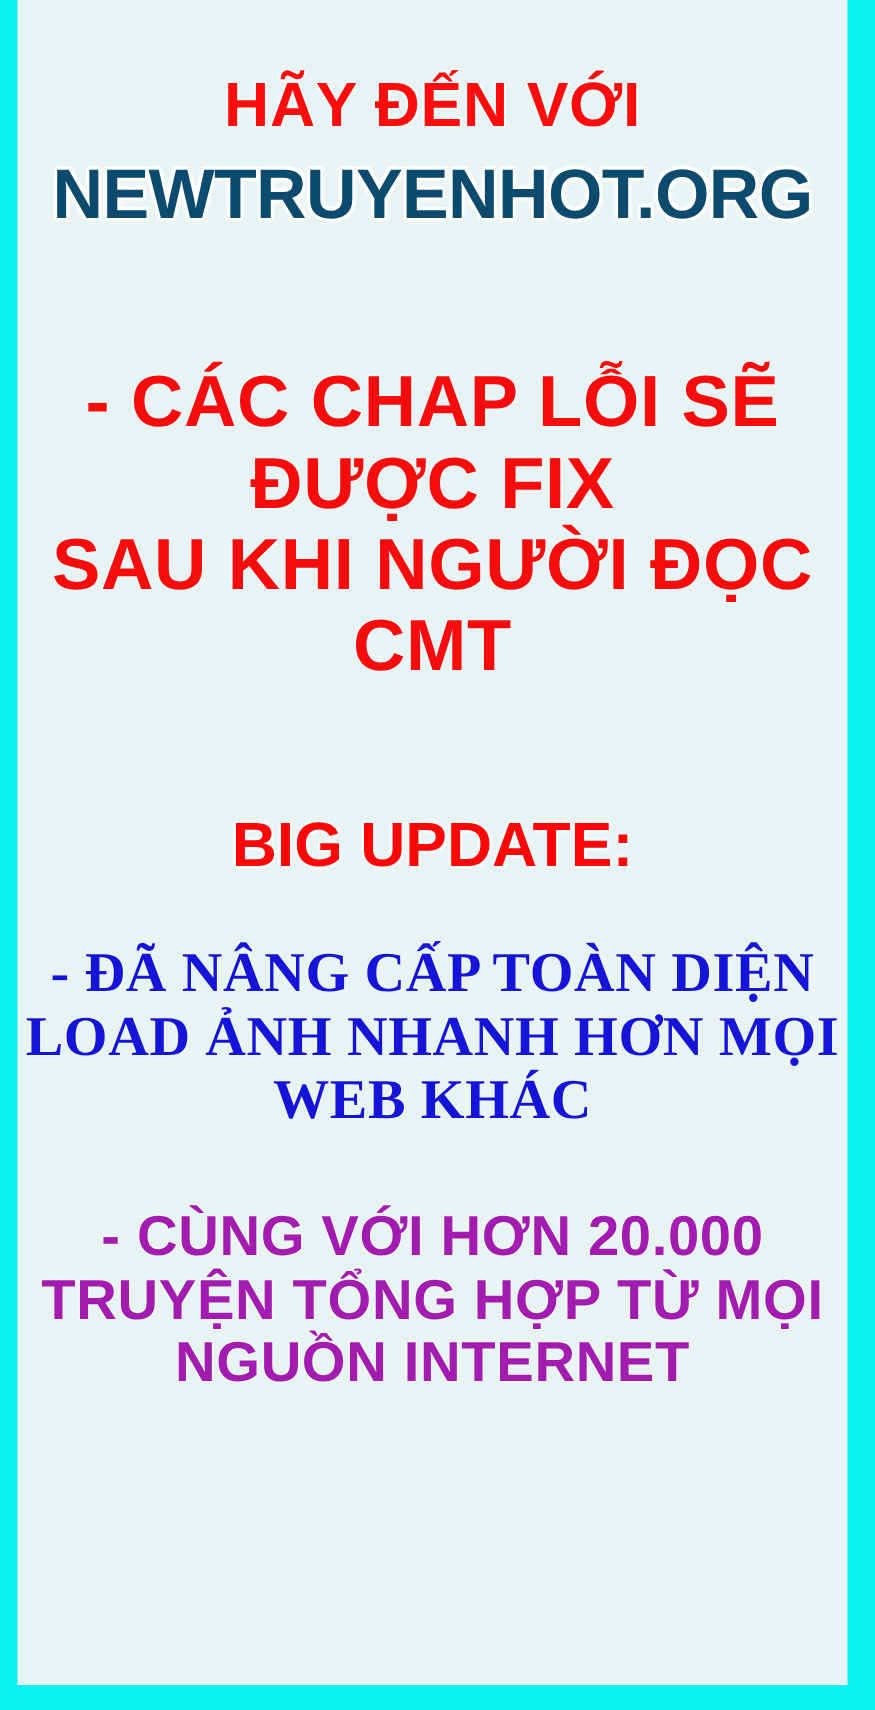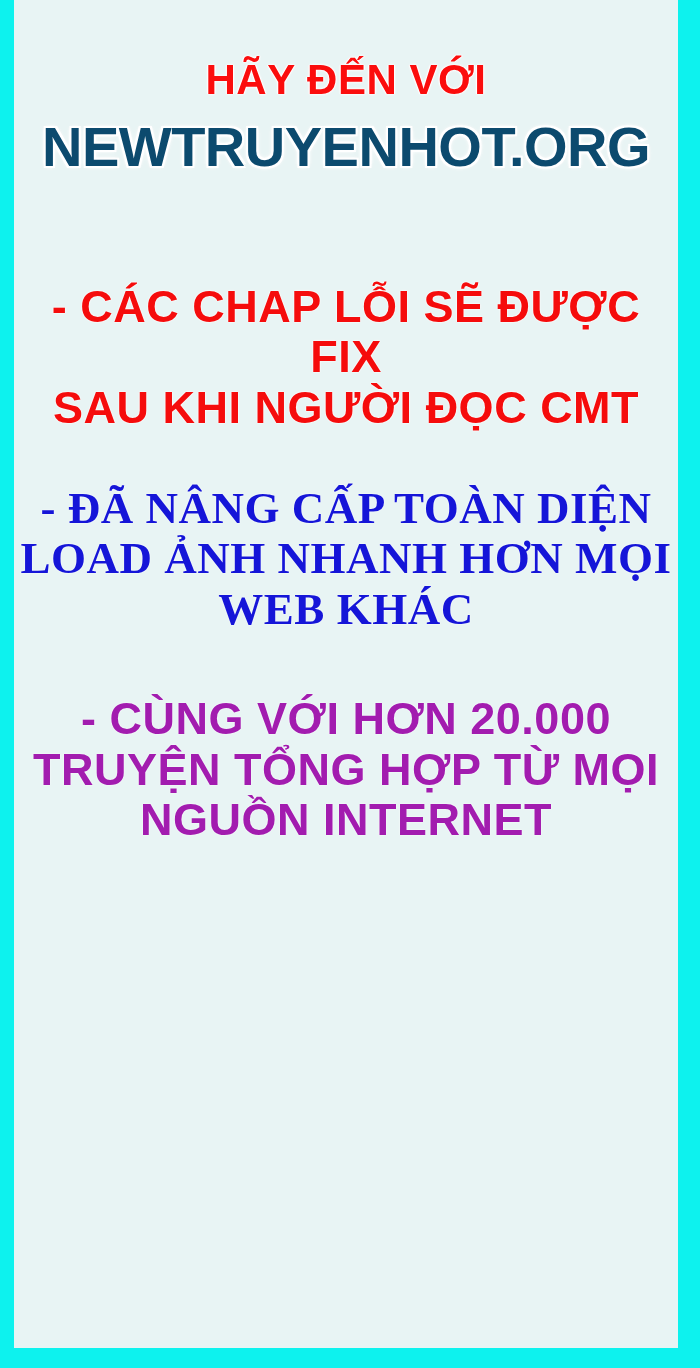--- a/index.html
+++ b/index.html
@@ -48,41 +48,41 @@
     font-stretch: condensed;
     white-space: pre-line;
     padding: 0 6px;
     box-sizing: border-box;
   }
 
   
 
   .headline {
     margin-top: 58px;
-    font-size: 42px;
+    font-size: 50px;
     color: #fb0d0d;
     text-shadow:
       0 0 3px #ffffff, 0 0 3px #ffffff,
       1px 0 0 #ffffff, -1px 0 0 #ffffff;
   }
 
   .url {
     margin-top: 14px;
     font-size: 56px;
     color: #0c4a6e;
     letter-spacing: -0.5px;
     text-shadow:
       0 0 5px #ffffff, 0 0 5px #ffffff, 0 0 6px #ffffff,
       2px 2px 0 #ffffff, -2px -2px 0 #ffffff,
       2px -2px 0 #ffffff, -2px 2px 0 #ffffff;
   }
 
   .note-red {
     margin-top: 106px;
-    font-size: 45px;
+    font-size: 58px;
     color: #f50c0c;
     line-height: 1.12;
     text-shadow: 0 0 2px #ffffff, 0 0 2px #ffffff;
   }
 
   .note-navy {
     margin-top: 40px;
     font-size: 45px;
     color: #1c1cab;
     line-height: 1.12;
@@ -144,20 +144,21 @@
   <div class="page">
 
     <div class="block headline">HÃY ĐẾN VỚI</div>
 
     <div class="block url">NEWTRUYENHOT.ORG</div>
 
     <div class="block note-red">- CÁC CHAP LỖI SẼ ĐƯỢC FIX
 SAU KHI NGƯỜI ĐỌC CMT</div>
 
 
+    <div class="block update-title">BIG UPDATE:</div>
 
 
     <div class="block note-blue">- ĐÃ NÂNG CẤP TOÀN DIỆN
 LOAD ẢNH NHANH HƠN MỌI
 WEB KHÁC</div>
 
     <div class="block note-pink">- CÙNG VỚI HƠN 20.000
 TRUYỆN TỔNG HỢP TỪ MỌI
 NGUỒN INTERNET</div>
 

